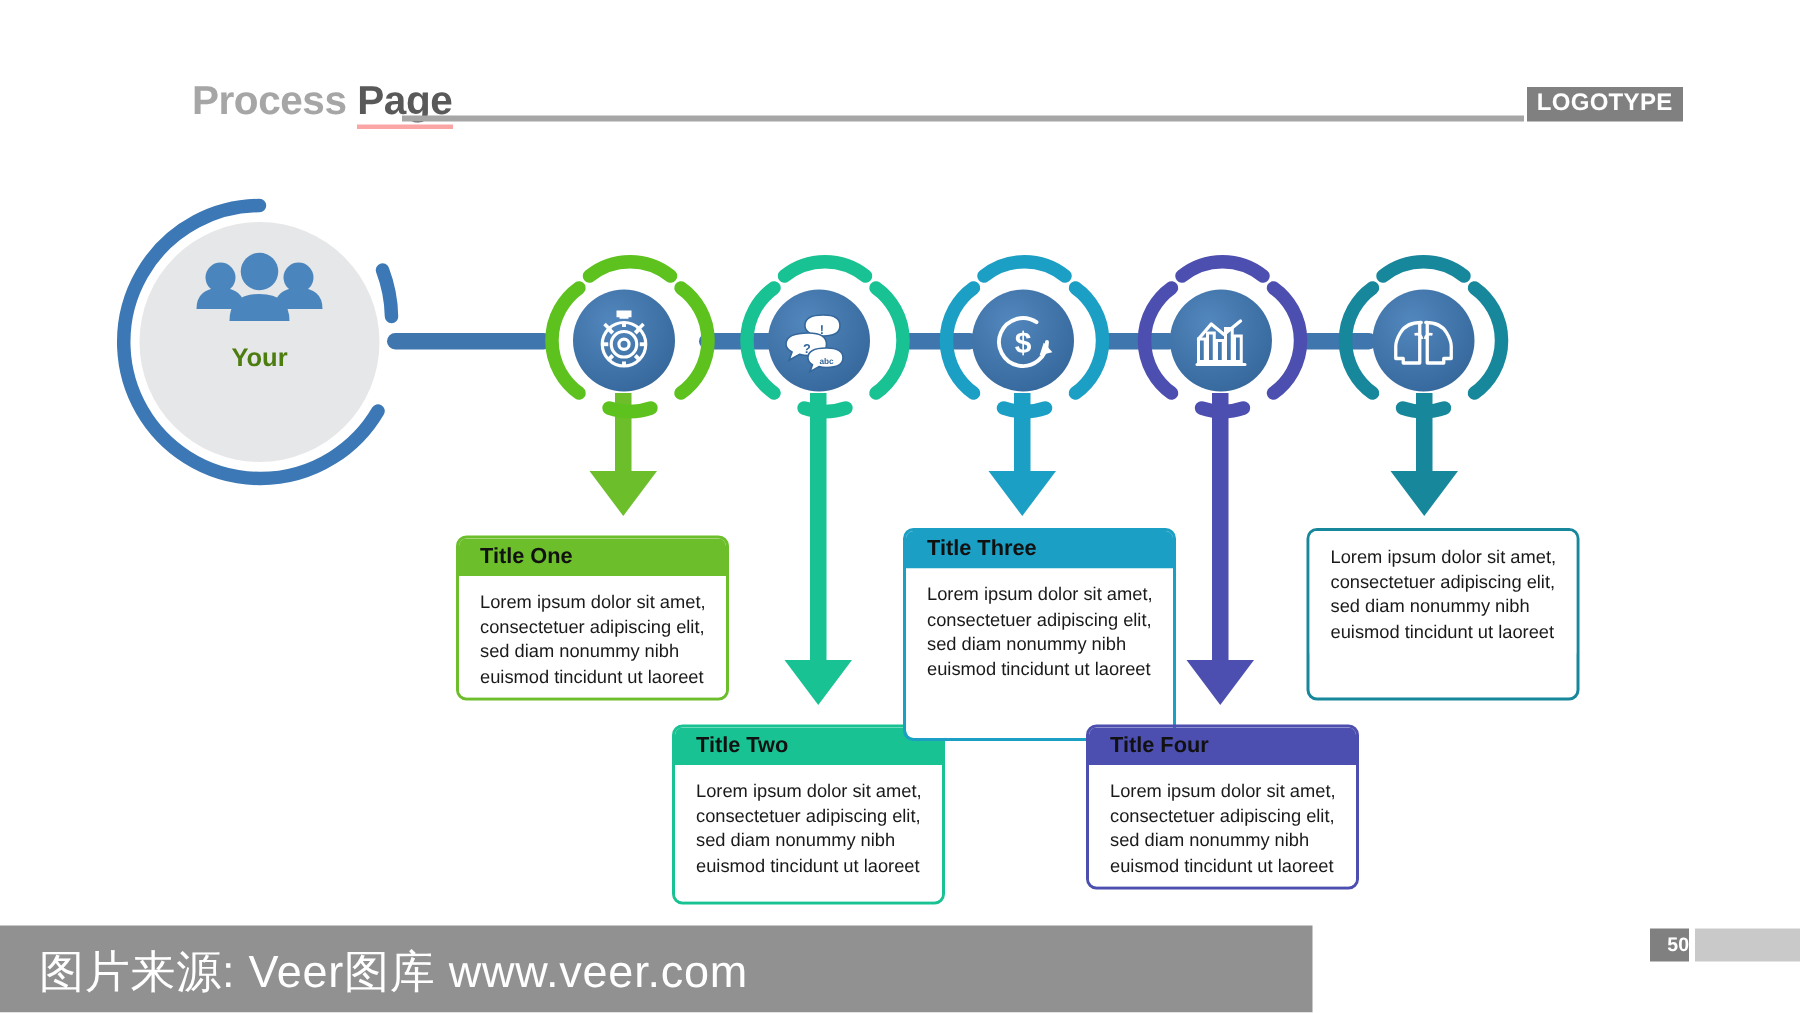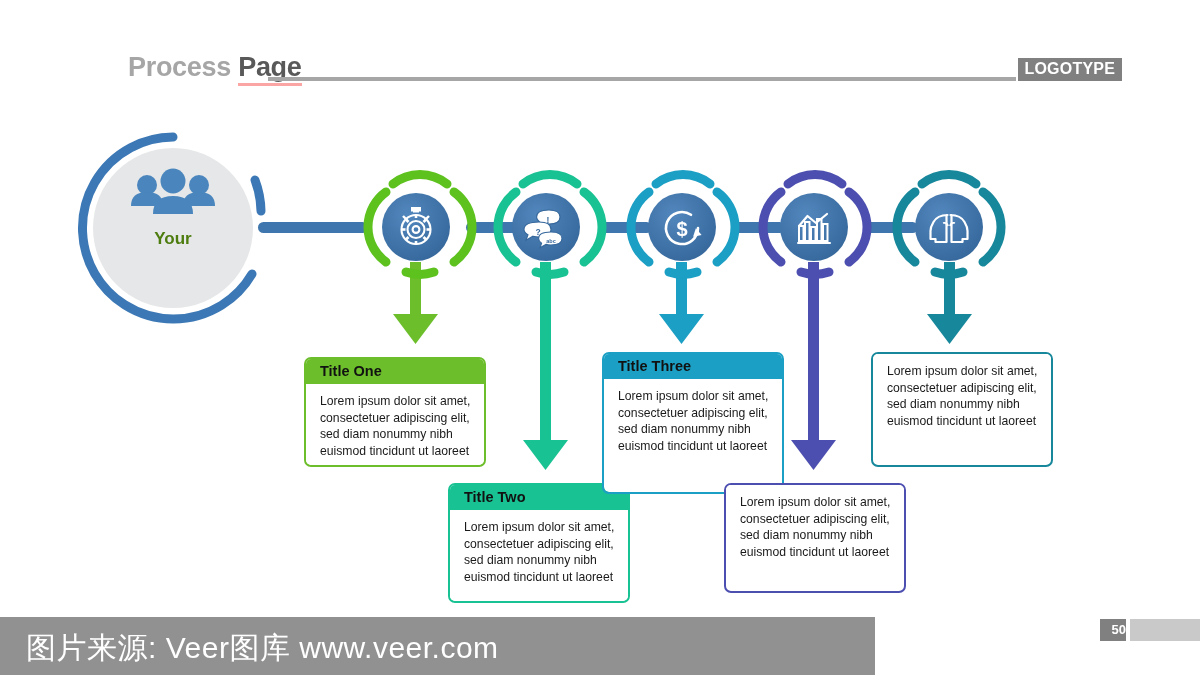--- a/index.html
+++ b/index.html
@@ -352,20 +352,21 @@
     <div class="card-head" style="background:#18c293;">Title Two</div>
     <div class="card-body">Lorem ipsum dolor sit amet, consectetuer adipiscing elit, sed diam nonummy nibh euismod tincidunt ut laoreet</div>
   </div>
 
   <div class="card" style="left:602px; top:352px; width:182px; height:142px; border:2px solid #1b9fc4;">
     <div class="card-head" style="background:#1b9fc4;">Title Three</div>
     <div class="card-body">Lorem ipsum dolor sit amet, consectetuer adipiscing elit, sed diam nonummy nibh euismod tincidunt ut laoreet</div>
   </div>
 
   <div class="card" style="left:724px; top:483px; width:182px; height:110px; border:2px solid #4d4fb0;">
+    <div class="card-head" style="background:#4d4fb0;">Title Four</div>
     <div class="card-body">Lorem ipsum dolor sit amet, consectetuer adipiscing elit, sed diam nonummy nibh euismod tincidunt ut laoreet</div>
   </div>
 
   <div class="card" style="left:871px; top:352px; width:182px; height:115px; border:2px solid #17879b;">
     <div class="card-body">Lorem ipsum dolor sit amet, consectetuer adipiscing elit, sed diam nonummy nibh euismod tincidunt ut laoreet</div>
   </div>
 
   <div class="footer-bar"></div>
   <div class="footer-text">图片来源: Veer图库 www.veer.com</div>
   <div class="page-num">50</div>

